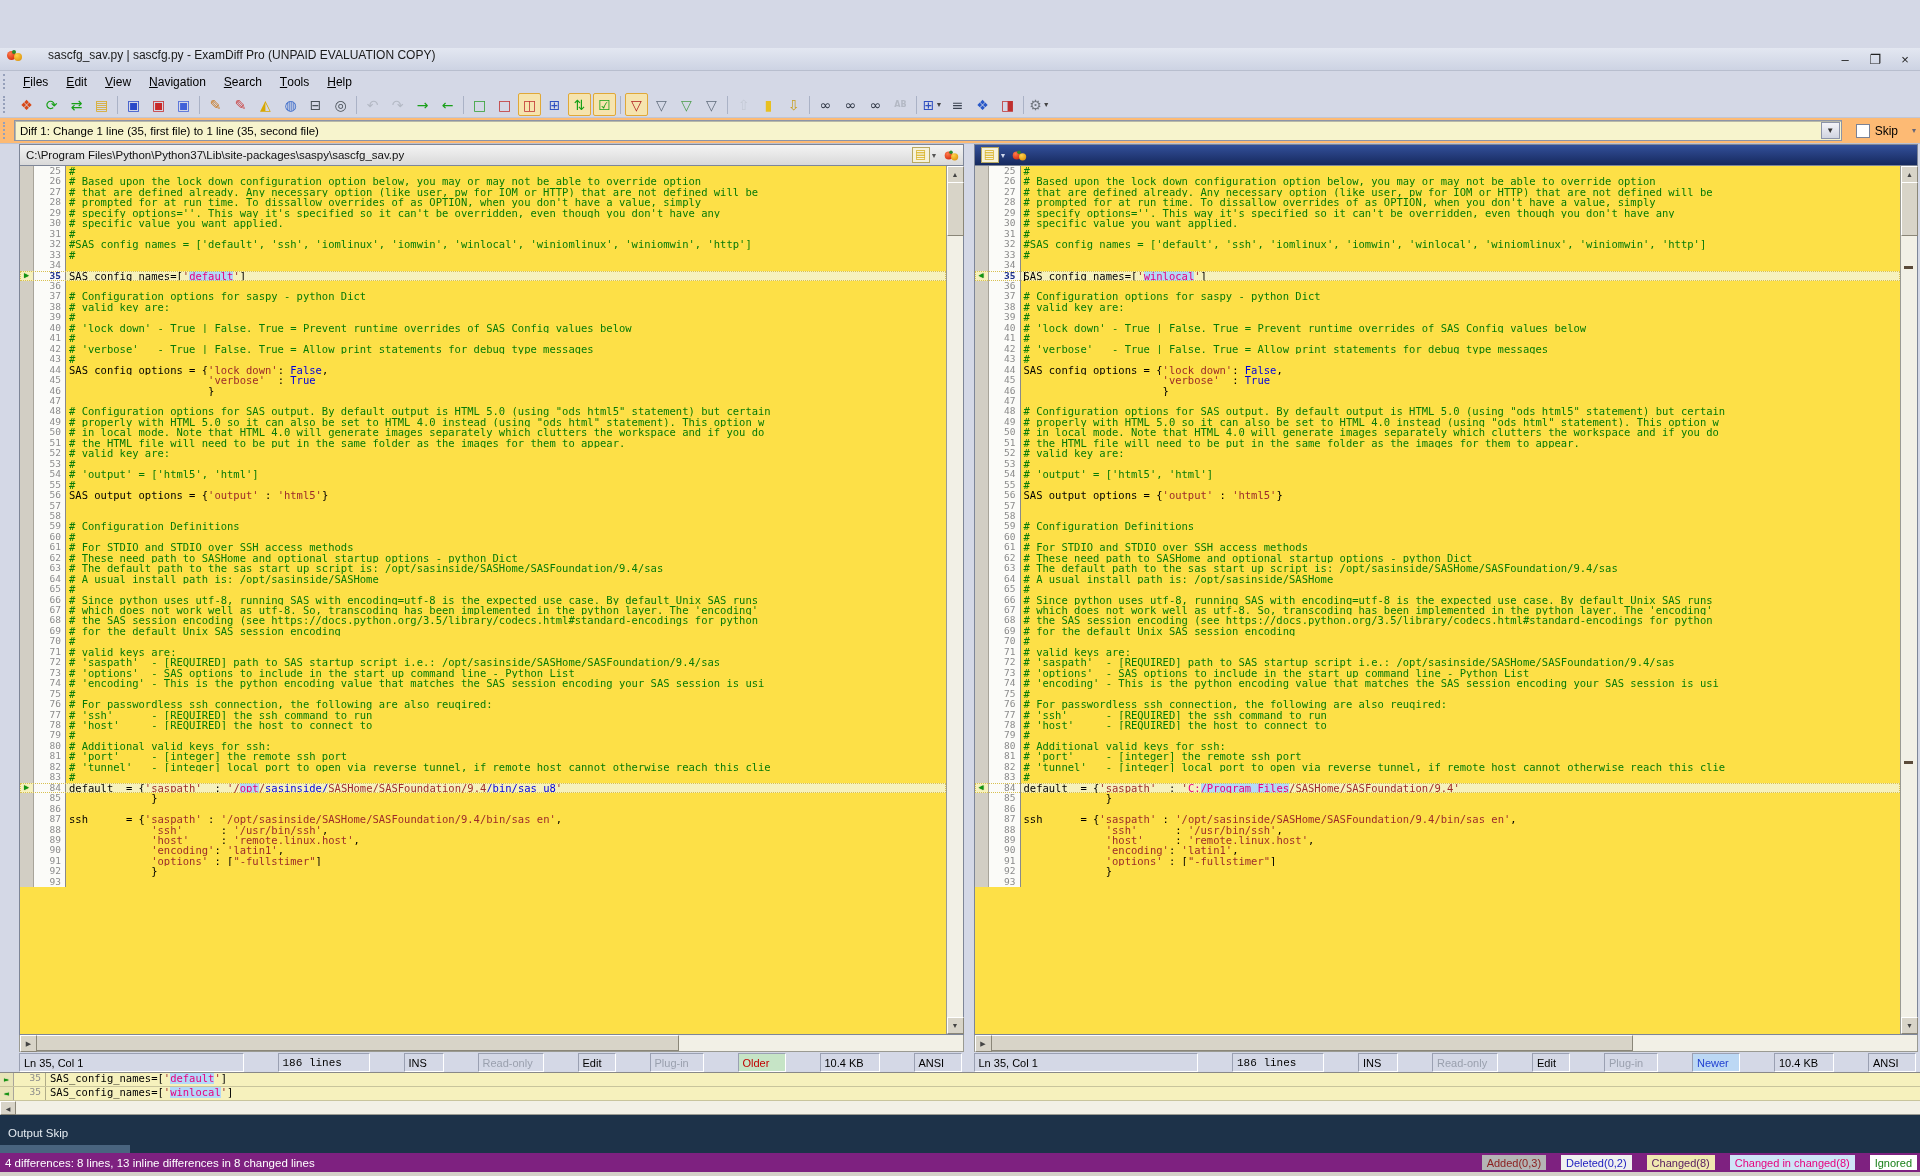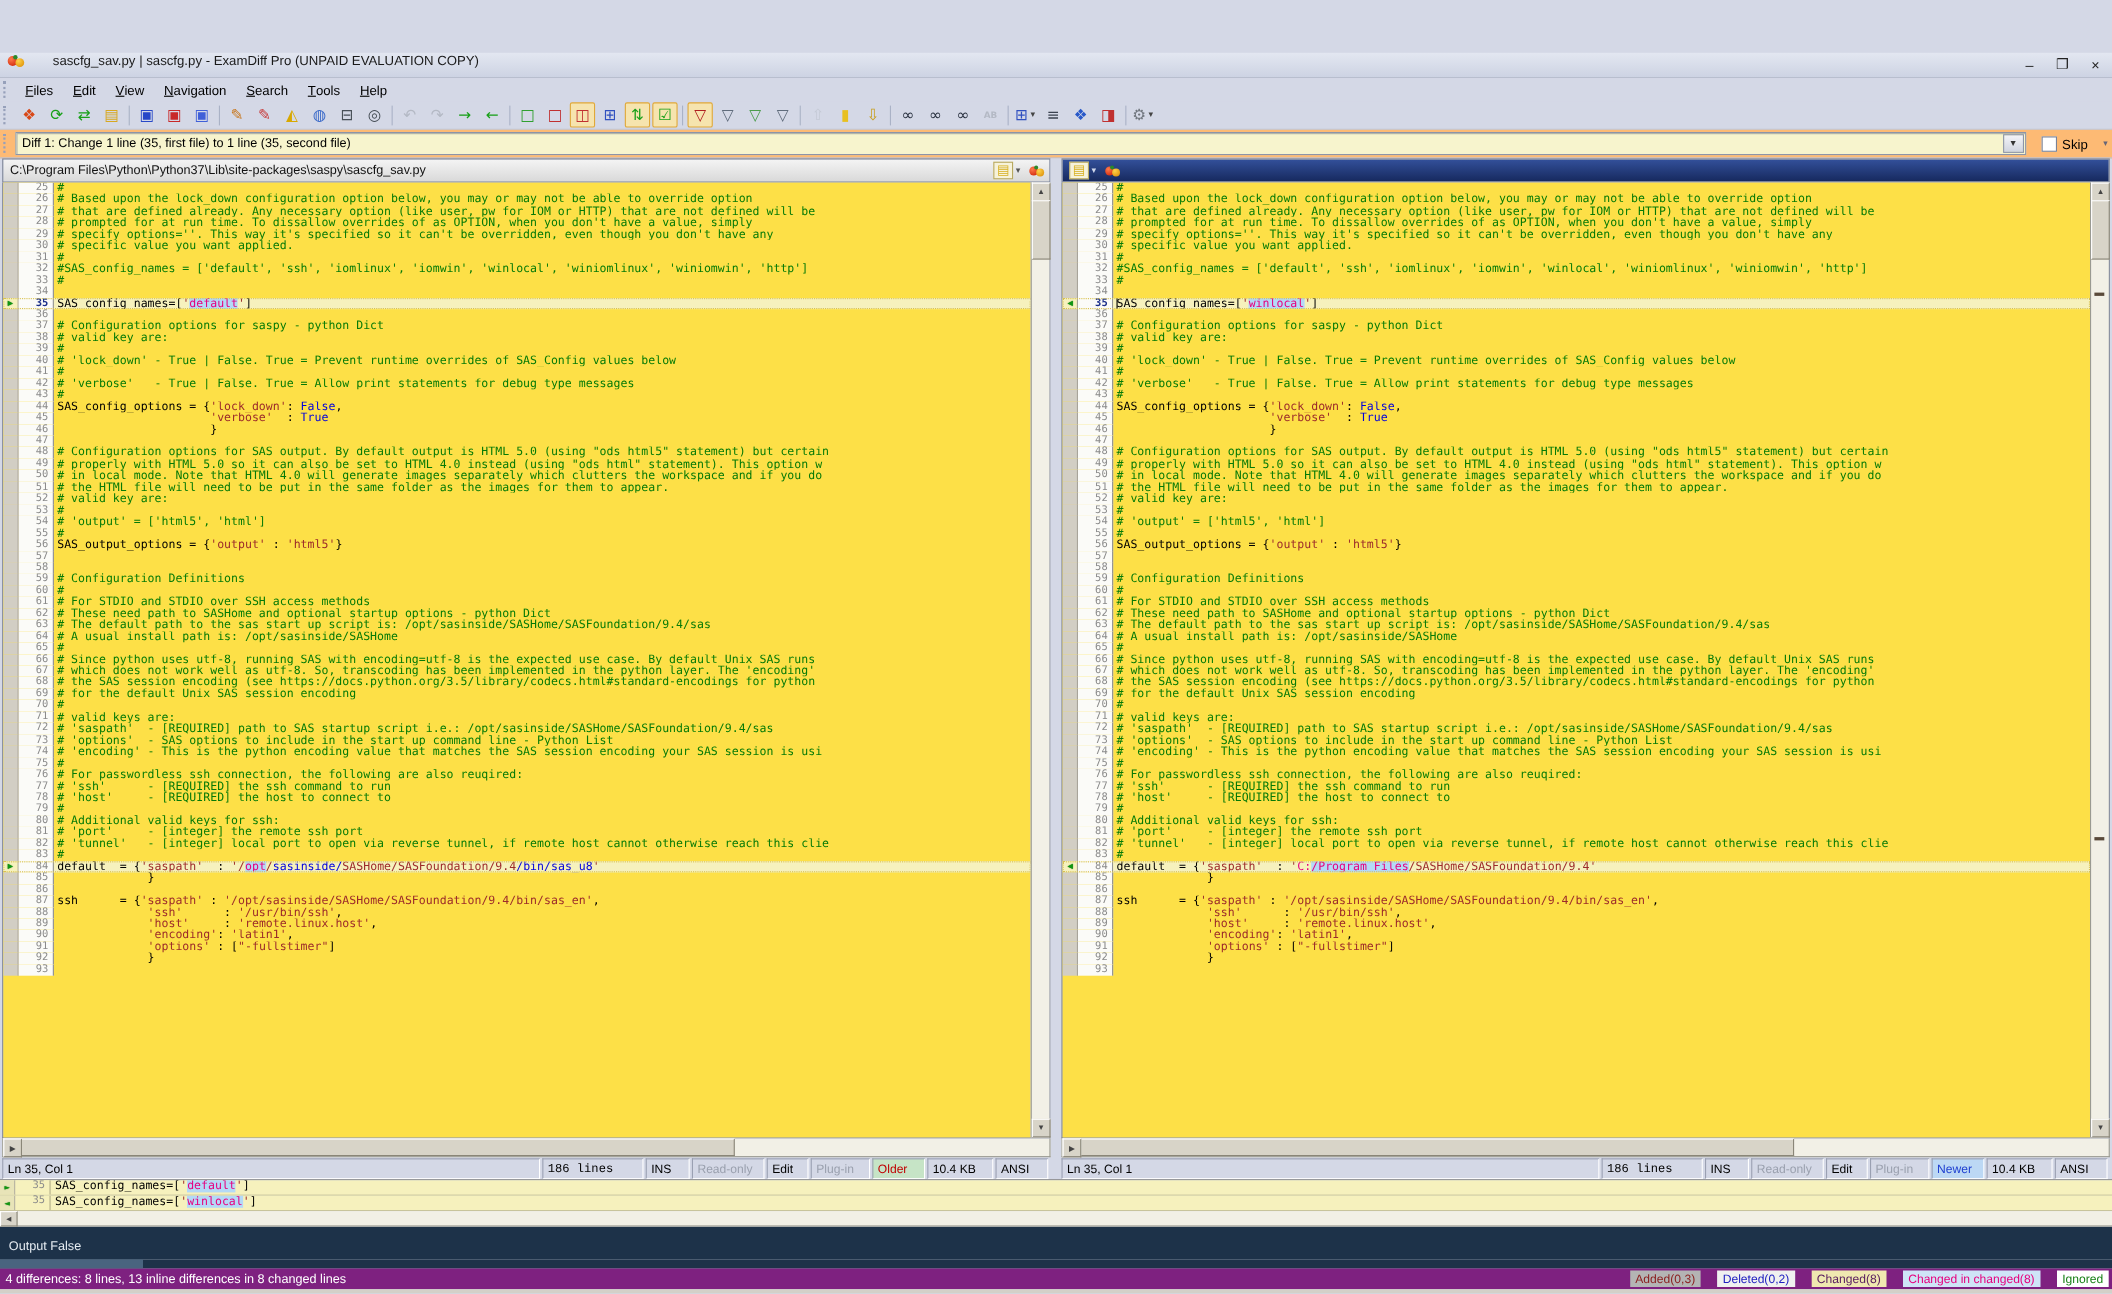--- a/index.html
+++ b/index.html
@@ -45,21 +45,21 @@
   .diff-combo{flex:1;height:19px;background:#f7f4cd;border:1px solid #8c94a8;
     box-shadow:inset 1px 1px 0 #b8b8a8;display:flex;align-items:center;font-size:11.5px;}
   .diff-combo-text{flex:1;padding-left:5px;white-space:nowrap;overflow:hidden;}
   .combo-drop{width:17px;height:15px;margin-right:1px;background:linear-gradient(#f4f4f8,#d0d4e0);
     border:1px solid #8c94a8;display:flex;align-items:center;justify-content:center;font-size:8px;color:#333;}
   .skip-wrap{display:flex;align-items:center;margin:0 10px 0 14px;}
   .skip-box{width:12px;height:12px;background:#fff;border:1px solid #7a8296;margin-right:5px;}
   .skip-label{font-size:12px;}
   .bar-caret{font-size:8px;color:#667;margin-left:4px;}
   
-  .panes{flex:1;display:flex;min-height:0;padding:0 2px;}
+  .panes{flex:1;display:flex;min-height:0;padding:0 2px;margin-left:17px;}
   .pane{width:calc(50% - 5px);display:flex;flex-direction:column;min-width:0;}
   .splitter{width:10px;background:#d4d8e6;flex:0 0 auto;}
   .pane-head{height:20px;flex:0 0 auto;display:flex;align-items:center;font-size:11.5px;
     border:1px solid #7e8698;padding:0 2px 0 6px;}
   .pane-head.inactive{background:linear-gradient(#f4f4f4,#d9d9d9);color:#111;}
   .pane-head.active{background:linear-gradient(#33509a,#16295e);color:#fff;}
   .pane-head .ph-path{flex:1;white-space:nowrap;overflow:hidden;}
   .ph-icons{display:flex;align-items:center;flex:0 0 auto;}
   .ph-doc{font-size:12px;color:#d8b020;background:#f6f2da;border:1px solid #b8a860;width:16px;height:14px;
     line-height:13px;text-align:center;}
@@ -97,21 +97,21 @@
   .sb-up{top:0;} .sb-down{bottom:0;}
   .v-thumb{position:absolute;left:0;width:15px;background:#d8d4c8;border:1px solid;
     border-color:#fff #8a8678 #8a8678 #fff;}
   .v-mark{position:absolute;left:3px;width:9px;height:3px;background:#5a4a3a;}
   .hscroll{height:16px;flex:0 0 auto;background:#f2f0e6;border:1px solid #9a9a92;border-top:none;position:relative;}
   .sb-left{left:0;top:0;} .sb-right{right:0;top:0;}
   .h-thumb{position:absolute;top:0;height:14px;background:#d8d4c8;border:1px solid;
     border-color:#fff #8a8678 #8a8678 #fff;}
   
   .statusbar{height:19px;flex:0 0 auto;background:#d4d8e6;display:flex;align-items:stretch;font-size:11px;
-    padding-top:1px;}
+    padding-top:1px;gap:32px;}
   .scell{border:1px solid;border-color:#9aa0b2 #fff #fff #9aa0b2;background:#d4d8e6;
     display:flex;align-items:center;padding:0 4px;margin-right:2px;white-space:nowrap;overflow:hidden;}
   .scell.pos{flex:1;}
   .scell.w90{width:82px;font-family:Liberation Mono, monospace;} .scell.w40{width:30px;} .scell.w64{width:56px;} .scell.w36{width:28px;}
   .scell.w52{width:44px;} .scell.w46{width:38px;} .scell.w58{width:50px;}
   .scell.dim{color:#9aa0ae;}
   .scell.older{color:#c00000;background:#c6e4c6;}
   .scell.newer{color:#2040d0;background:#bcd8f4;}
   
   .preview{flex:0 0 auto;border-top:1px solid #888;}
@@ -1100,21 +1100,21 @@
       <div class="lnum">35</div>
       <div class="lcode"><span class="sg-k">SAS_config_names=[</span><span class="sg-s">'</span><span class="sg-m">winlocal</span><span class="sg-s">'</span><span class="sg-k">]</span></div>
     </div>
   </div>
 
 <div class="ministrip">
   <div class="mini-btn">◀</div>
 </div>
 
 <div class="outputbar">
-  <span>Output False</span>
+  <span>Output Skip</span>
 </div>
 <div class="outtabs">
   <div class="outtab-thumb"></div>
 </div>
 
 <div class="bottombar">
   <span>4 differences: 8 lines, 13 inline differences in 8 changed lines</span>
   <div class="badges" id="badges">
       <div class="badge" style="color: rgb(139, 32, 32); background: rgb(180, 180, 180);">Added(0,3)</div>
       <div class="badge" style="color: rgb(32, 32, 192); background: rgb(240, 240, 240);">Deleted(0,2)</div>

